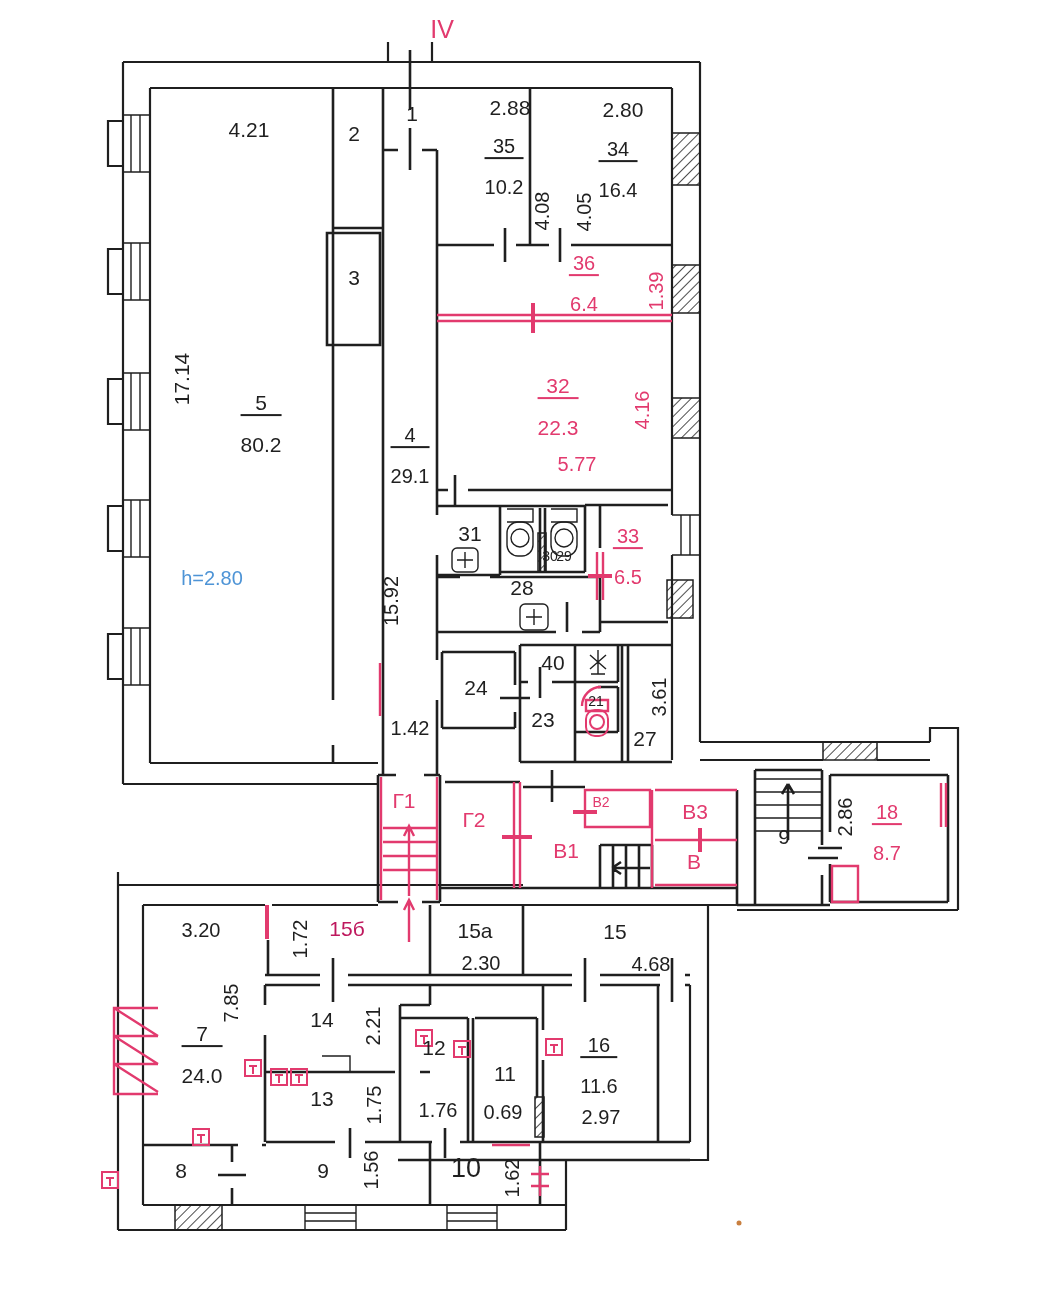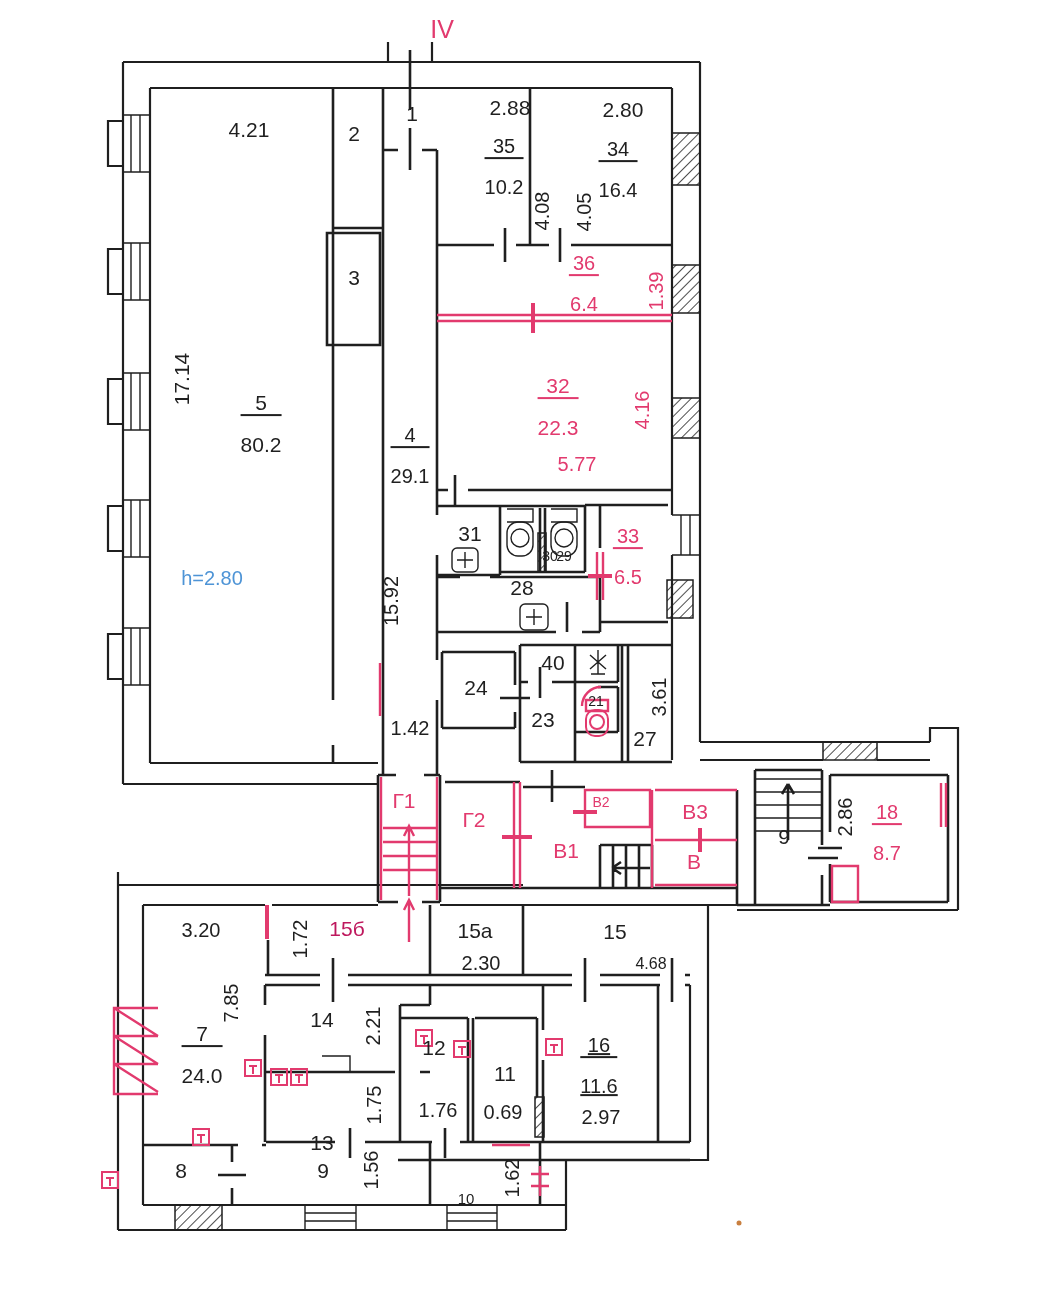--- a/index.html
+++ b/index.html
@@ -214,38 +214,38 @@
       <div class="lbl" style="left: 887px; top: 833px; font-size: 20px; color: rgb(226, 58, 110);">
         <span class="ftop">18</span>
         <span class="fbot">8.7</span>
       </div>
       <div class="lbl" style="left: 201px; top: 930px; font-size: 20px; color: rgb(31, 31, 31);">3.20</div>
       <div class="lbl rot" style="left: 300px; top: 939px; font-size: 20px; color: rgb(31, 31, 31);">1.72</div>
       <div class="lbl" style="left: 347px; top: 929px; font-size: 21px; color: #be185d;">15б</div>
       <div class="lbl" style="left: 475px; top: 931px; font-size: 21px; color: rgb(31, 31, 31);">15а</div>
       <div class="lbl" style="left: 481px; top: 963px; font-size: 20px; color: rgb(31, 31, 31);">2.30</div>
       <div class="lbl" style="left: 615px; top: 932px; font-size: 21px; color: rgb(31, 31, 31);">15</div>
-      <div class="lbl" style="left: 651px; top: 964px; font-size: 16px; color: rgb(31, 31, 31);">4.68</div>
+      <div class="lbl" style="left: 651px; top: 964px; font-size: 20px; color: rgb(31, 31, 31);">4.68</div>
       <div class="lbl rot" style="left: 231px; top: 1003px; font-size: 20px; color: rgb(31, 31, 31);">7.85</div>
       <div class="lbl" style="left: 322px; top: 1020px; font-size: 21px; color: rgb(31, 31, 31);">14</div>
       <div class="lbl rot" style="left: 373px; top: 1026px; font-size: 20px; color: rgb(31, 31, 31);">2.21</div>
       <div class="lbl" style="left: 202px; top: 1055px; font-size: 21px; color: rgb(31, 31, 31);">
         <span class="ftop">7</span>
         <span class="fbot">24.0</span>
       </div>
       <div class="lbl" style="left: 434px; top: 1048px; font-size: 21px; color: rgb(31, 31, 31);">12</div>
       <div class="lbl" style="left: 505px; top: 1049px; font-size: 21px; color: rgb(31, 31, 31); margin-top: 25px;">11</div>
-      <div class="lbl" style="left: 599px; top: 1066px; font-size: 20px; color: rgb(31, 31, 31); text-decoration: underline;">
+      <div class="lbl" style="left: 599px; top: 1066px; font-size: 20px; color: rgb(31, 31, 31);">
         <span class="ftop">16</span>
         <span class="fbot">11.6</span>
       </div>
-      <div class="lbl" style="left: 322px; top: 1099px; font-size: 21px; color: rgb(31, 31, 31); margin-top: 44px;">13</div>
+      <div class="lbl" style="left: 322px; top: 1099px; font-size: 21px; color: rgb(31, 31, 31);">13</div>
       <div class="lbl rot" style="left: 374px; top: 1105px; font-size: 20px; color: rgb(31, 31, 31);">1.75</div>
       <div class="lbl" style="left: 438px; top: 1110px; font-size: 20px; color: rgb(31, 31, 31);">1.76</div>
       <div class="lbl" style="left: 503px; top: 1112px; font-size: 20px; color: rgb(31, 31, 31);">0.69</div>
       <div class="lbl" style="left: 601px; top: 1117px; font-size: 20px; color: rgb(31, 31, 31);">2.97</div>
       <div class="lbl" style="left: 181px; top: 1171px; font-size: 21px; color: rgb(31, 31, 31);">8</div>
       <div class="lbl" style="left: 323px; top: 1171px; font-size: 21px; color: rgb(31, 31, 31);">9</div>
       <div class="lbl rot" style="left: 371px; top: 1170px; font-size: 20px; color: rgb(31, 31, 31);">1.56</div>
-      <div class="lbl" style="left: 466px; top: 1199px; font-size: 15px; color: rgb(31, 31, 31);">10</div>
+      <div class="lbl" style="left: 466px; top: 1169px; font-size: 27px; color: rgb(31, 31, 31);">10</div>
       <div class="lbl rot" style="left: 512px; top: 1178px; font-size: 20px; color: rgb(31, 31, 31);">1.62</div>
     </div>
 </div>
 
 </body></html>

